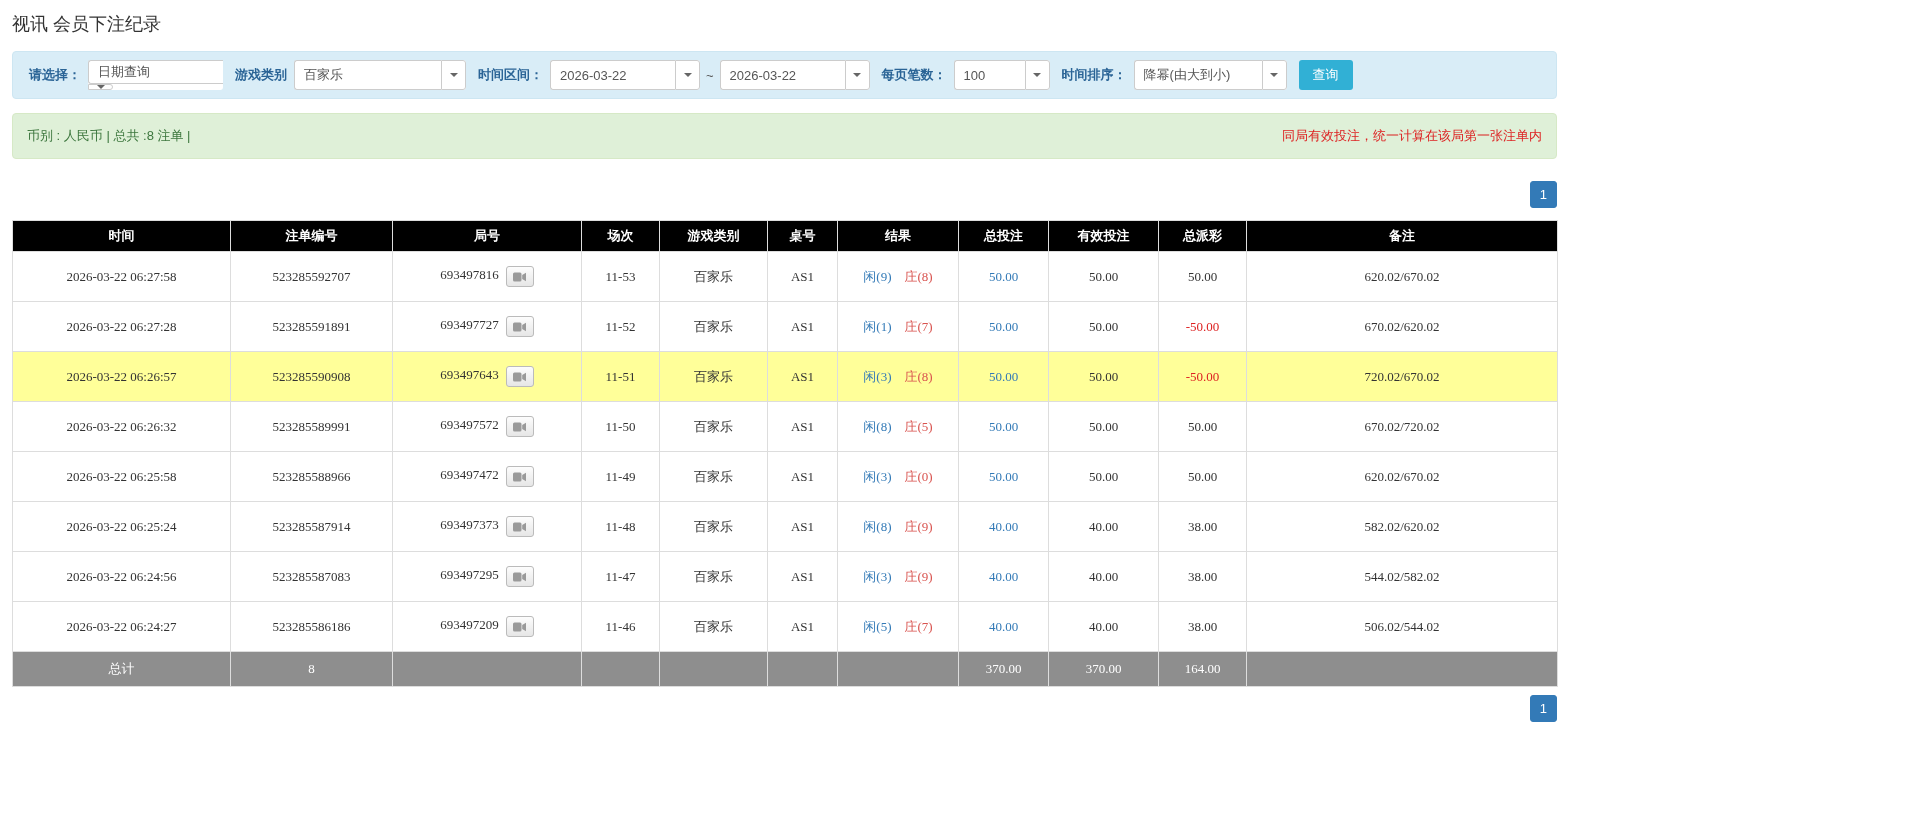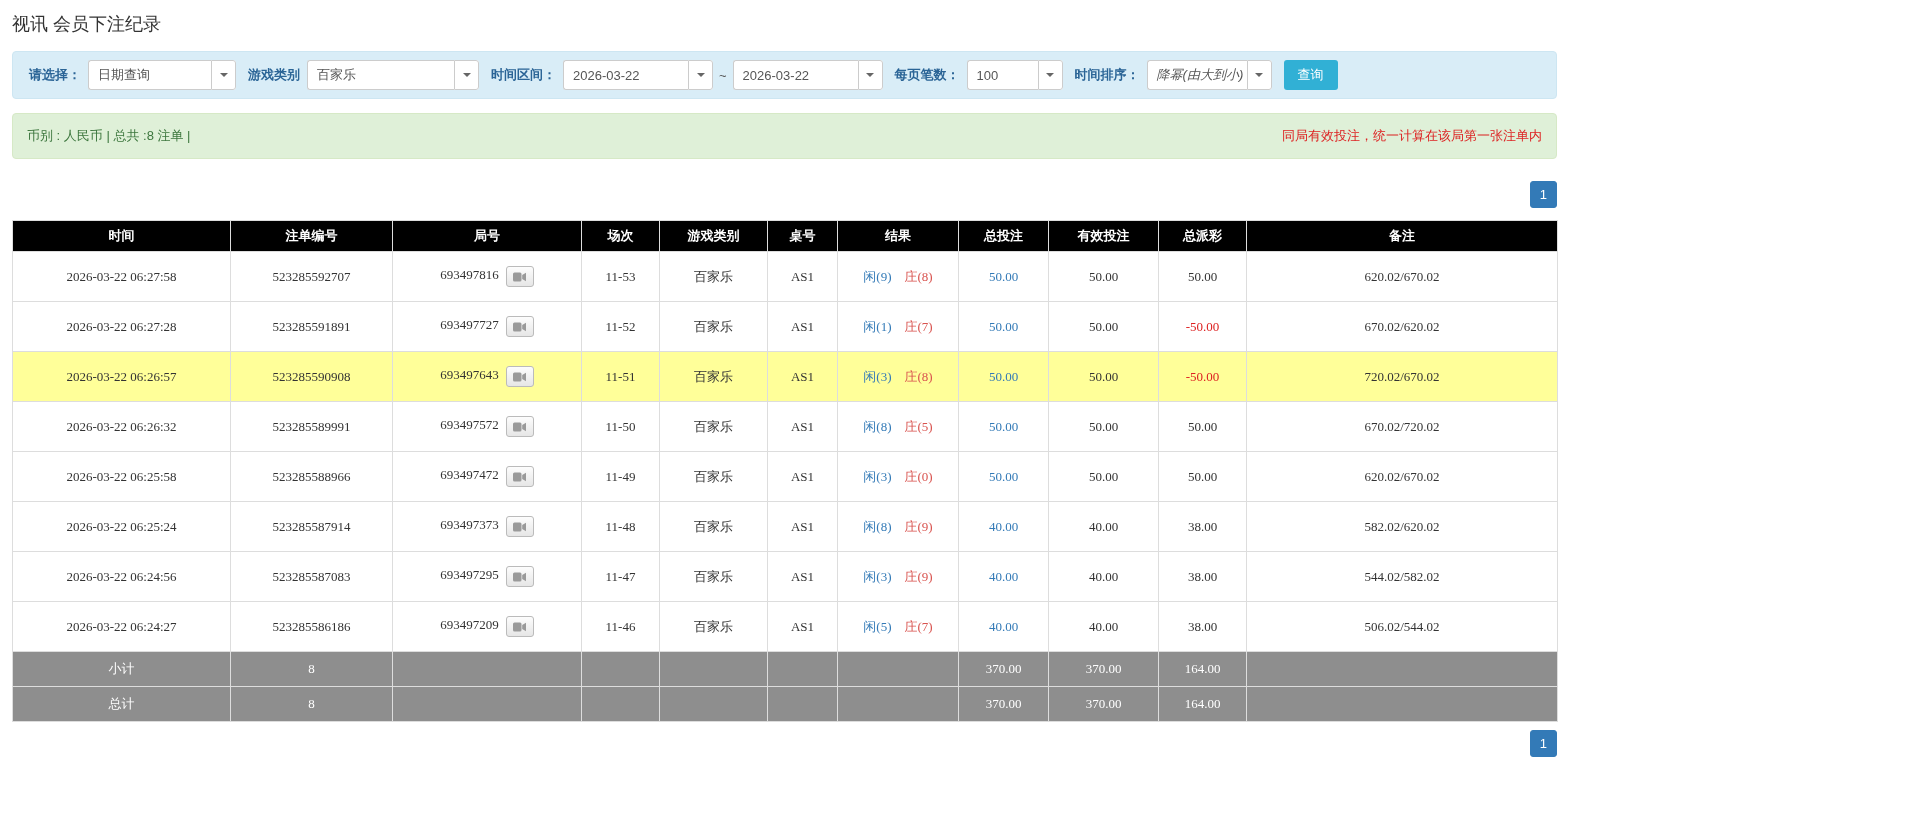--- a/index.html
+++ b/index.html
@@ -43,22 +43,22 @@
     width: 25px; background: #fff;
     border: 1px solid #ccc; border-radius: 0 3px 3px 0;
     display: flex; align-items: center; justify-content: center;
     cursor: pointer;
   }
   .caret {
     display: inline-block; width: 0; height: 0;
     border-left: 4px solid transparent; border-right: 4px solid transparent;
     border-top: 4px solid #666;
   }
-  .w135 { width: 148px; } .w172 { width: 172px; } .w150 { width: 150px; }
-  .w96  { width: 96px;  } .w158 { width: 125px; font-style: italic; }
+  .w135 { width: 135px; flex-direction: column; } .w172 { width: 172px; } .w150 { width: 150px; }
+  .w96  { width: 96px;  } .w158 { width: 153px; }
   .tilde { color: #555; font-size: 13px; margin: 0 6px; }
   .search-btn {
     background: var(--button-blue, #31b0d5); color: #fff;
     border: 1px solid transparent; border-radius: 3px;
     height: 30px; padding: 0 13px; font-size: 13px;
     margin-left: 12px; cursor: pointer;
   }
 
   
   .summary-bar {
@@ -407,45 +407,32 @@
     <td>
       <span class="bet-link">40.00</span>
     </td>
     <td>40.00</td>
     <td>38.00</td>
     <td>506.02/544.02</td>
   </tr>
 </tbody>
     <tfoot>
       <tr>
-        <td>小计</td>
+        <td>总计</td>
         <td>8</td>
         <td></td>
         <td></td>
         <td></td>
         <td></td>
         <td></td>
         <td>370.00</td>
         <td>370.00</td>
         <td>164.00</td>
         <td></td>
       </tr>
-      <tr>
-        <td>总计</td>
-        <td>8</td>
-        <td></td>
-        <td></td>
-        <td></td>
-        <td></td>
-        <td></td>
-        <td>370.00</td>
-        <td>370.00</td>
-        <td>164.00</td>
-        <td></td>
-      </tr>
     </tfoot>
   </table>
 
   <div class="pagination bottom">
     <span class="page-btn">1</span>
   </div>
 
 </div>
 
 </body></html>

